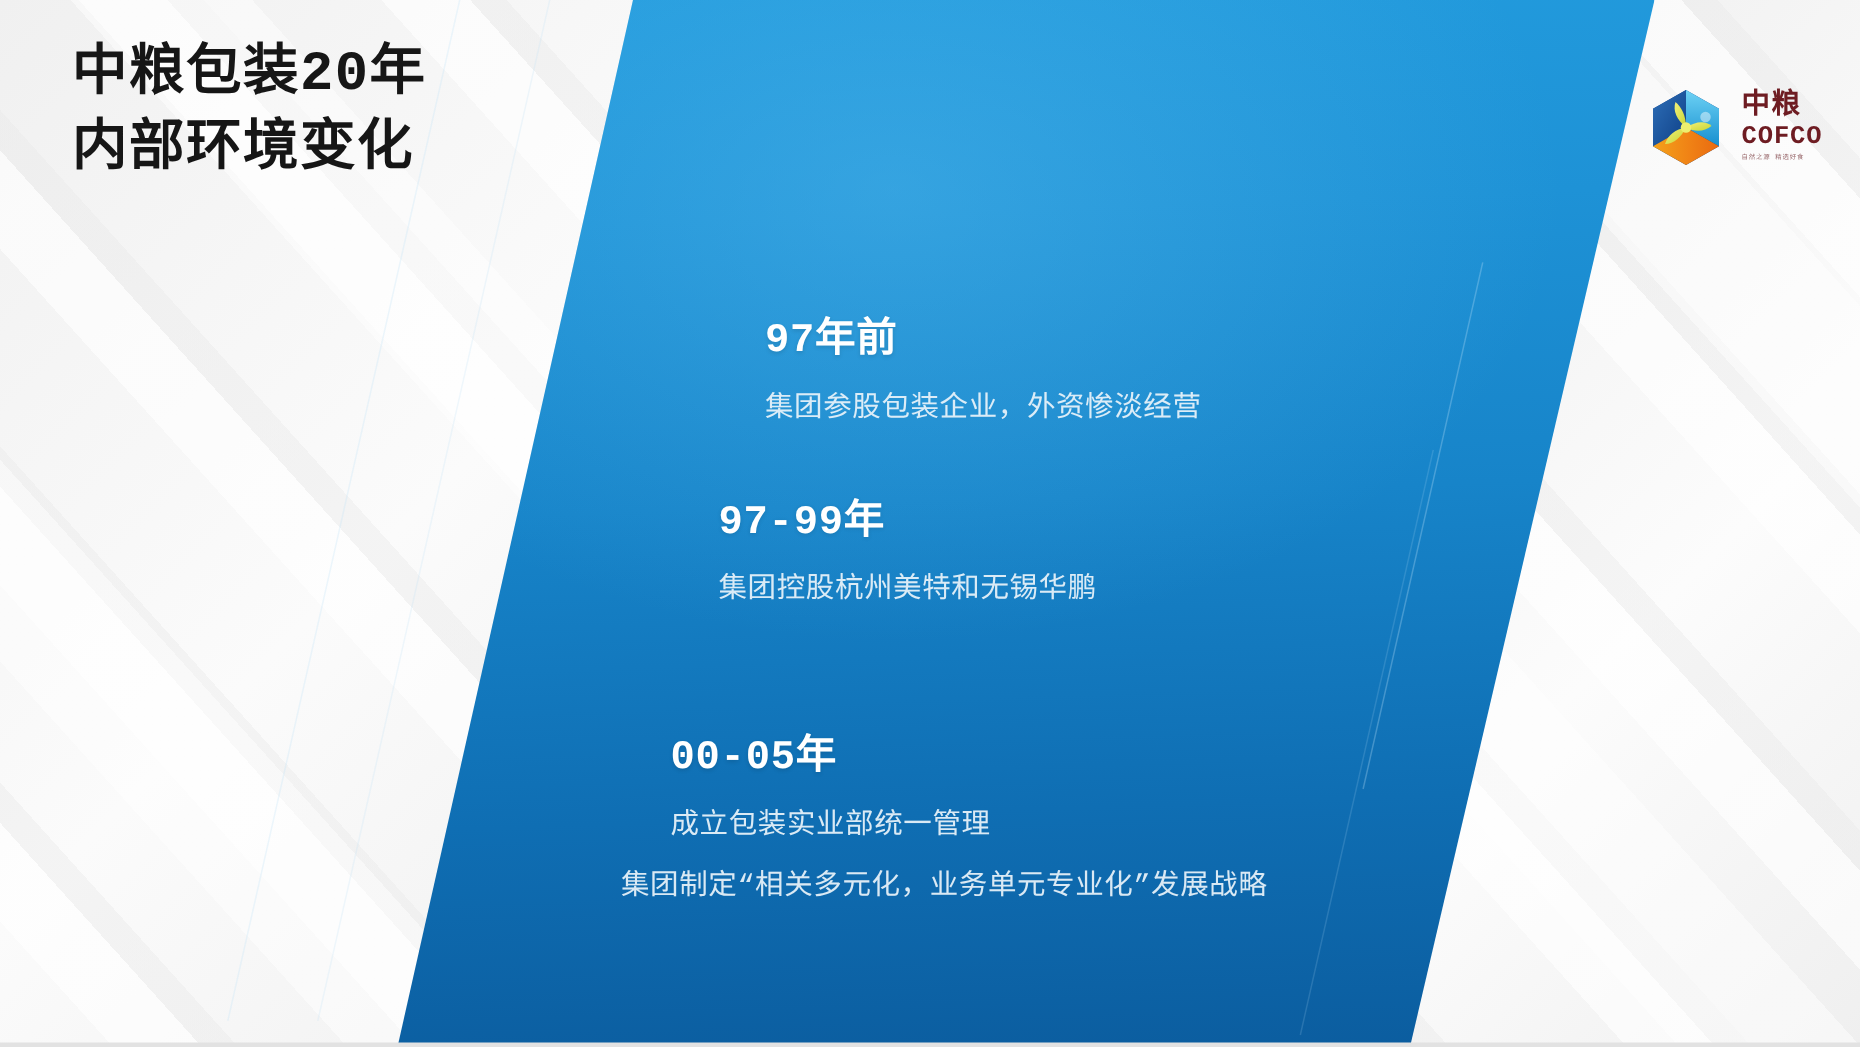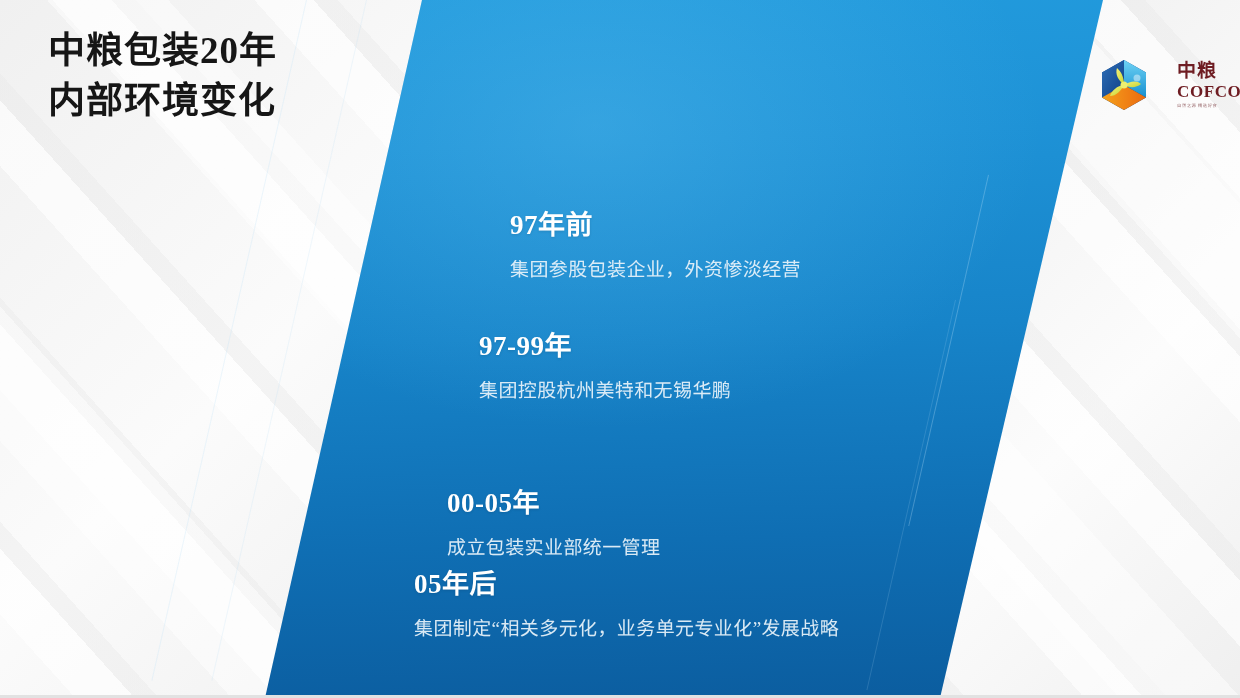--- a/index.html
+++ b/index.html
@@ -7,21 +7,21 @@
     margin: 0;
     padding: 0;
     background: #ffffff;
   }
   .slide {
     position: relative;
     width: 1240px;
     height: 698px;
     overflow: hidden;
     background: #f4f4f4;
-    font-family: Liberation Serif, serif;
+    font-family: Liberation Mono, monospace;
     -webkit-font-smoothing: antialiased;
   }
 
   
   .bg-base {
     position: absolute;
     inset: 0;
     background: linear-gradient(135deg, #f0f0f0 0%, #fbfbfb 32%, #f1f1f1 55%, #fcfcfc 78%, #efefef 100%);
   }
   .bg-stripes {
@@ -101,21 +101,21 @@
     white-space: pre-line;
   }
 
   
   .logo {
     position: absolute;
     left: 1098px;
     top: 58px;
     display: flex;
     align-items: center;
-    gap: 27px;
+    gap: 11px;
   }
   .logo-mark { width: 52px; height: 54px; display: block; }
   .logo-text { display: flex; flex-direction: column; align-items: flex-start; line-height: 1; }
   .logo-cn {
     font-size: 19px;
     font-weight: 700;
     color: #6E1C22;
     letter-spacing: 1px;
   }
   .logo-en {
@@ -246,18 +246,17 @@
     <div class="entry-year">97-99年</div>
     <div class="entry-desc">集团控股杭州美特和无锡华鹏</div>
   </div>
 
   <div class="entry e3">
     <div class="entry-year">00-05年</div>
     <div class="entry-desc">成立包装实业部统一管理</div>
   </div>
 
   <div class="entry e4">
-    <div class="entry-year">05年后</div>
     <div class="entry-desc">集团制定“相关多元化，业务单元专业化”发展战略</div>
   </div>
 
   <div class="bg-bottom-line"></div>
 </div>
 
 </body></html>

